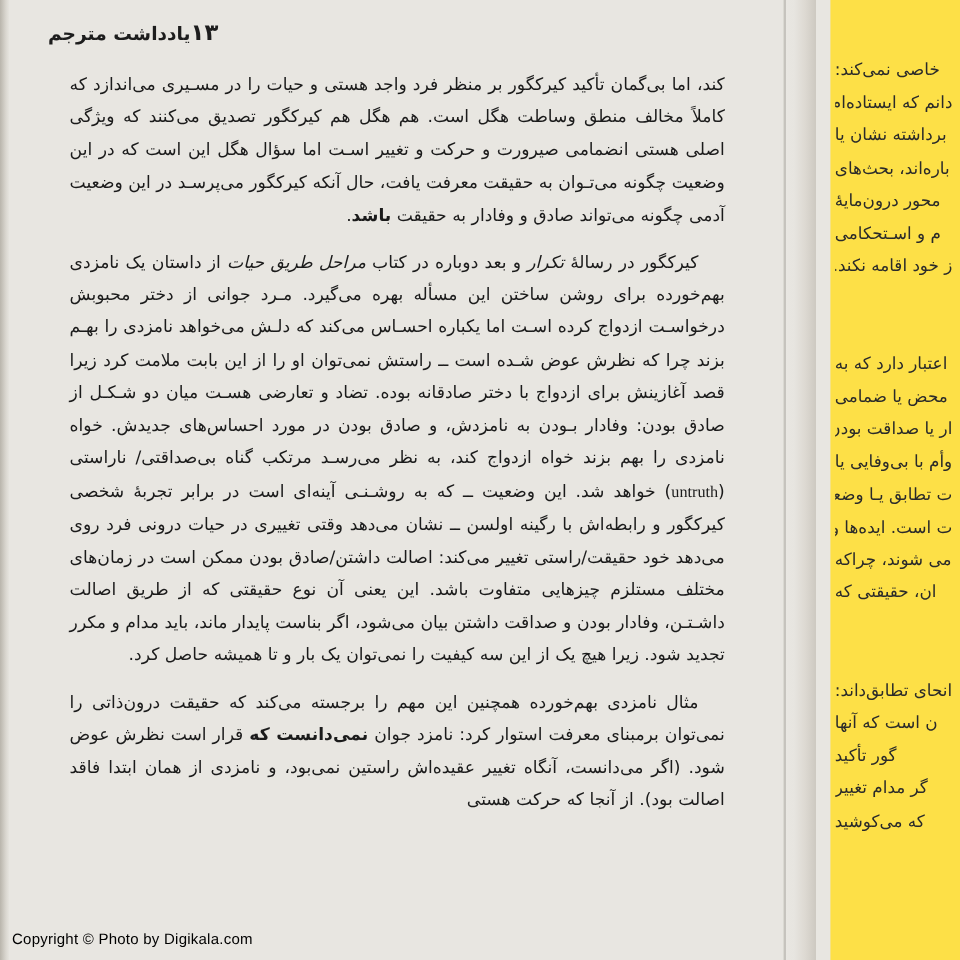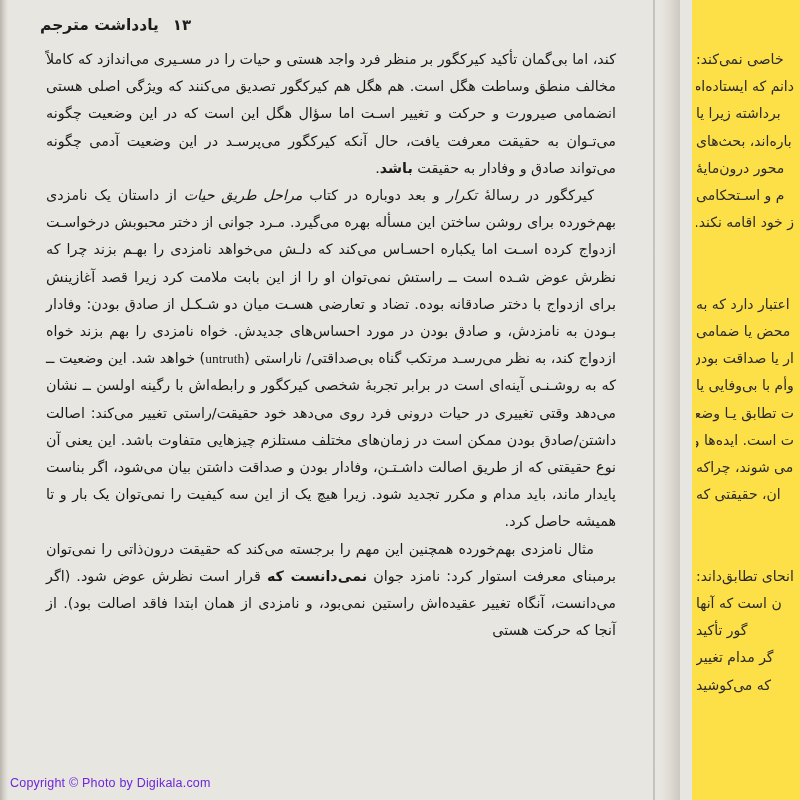--- a/index.html
+++ b/index.html
@@ -65,50 +65,49 @@
 
   .header-row {
     position: absolute;
     top: 16px;
     right: 36px;
     left: 40px;
     display: flex;
     flex-direction: row-reverse;
     align-items: baseline;
     justify-content: flex-start;
-    gap: 14px;
   }
   .header-title {
     font-family: "DejaVu Sans", sans-serif;
     font-size: 15.5px;
     font-weight: bold;
     color: #1d1d1d;
     letter-spacing: 0;
   }
   .header-pageno {
     font-family: "DejaVu Sans", sans-serif;
-    font-size: 15px;
+    font-size: 19px;
     font-weight: bold;
     color: #1d1d1d;
   }
 
   .body-text {
     position: absolute;
     top: 46px;
     right: 38px;
     left: 46px;
     text-align: justify;
     direction: rtl;
     font-size: 14.3px;
     line-height: 27.2px;
     color: #1b1b1b;
     font-family: "DejaVu Sans", sans-serif;
   }
   .body-text p {
-    margin: 0;
+    margin: 12px;
     text-align: justify;
     text-justify: inter-word;
   }
   .body-text p.indent {
     text-indent: 22px;
   }
   .body-text b {
     font-weight: bold;
   }
   .body-text i {
@@ -143,37 +142,37 @@
   }
   .facing-gap { height: 27.2px; }
 
   
   .watermark {
     position: absolute;
     left: 10px;
     bottom: 10px;
     font-family: "Liberation Sans", sans-serif;
     font-size: 12.5px;
-    color: #6d28d9;
+    color: #000000;
     letter-spacing: 0.2px;
     direction: ltr;
   }
 </style>
 </head>
 <body>
 
 <div id="page">
 
   <div class="book-edge-left"></div>
 
   <div class="facing-page">
     <div class="facing-text">
       <p>خاصی نمی‌کند:</p>
       <p>دانم که ایستاده‌ام</p>
-      <p>برداشته زیرا یا</p>
+      <p>برداشته نشان یا</p>
       <p>باره‌اند، بحث‌های</p>
       <p>محور درون‌مایهٔ</p>
       <p>م و اسـتحکامی</p>
       <p>ز خود اقامه نکند.</p>
       <div class="facing-gap"></div>
       <div class="facing-gap"></div>
       <p>اعتبار دارد که به</p>
       <p>محض یا ضمامی</p>
       <p>ار یا صداقت بودن</p>
       <p>وأم با بی‌وفایی یا</p>

